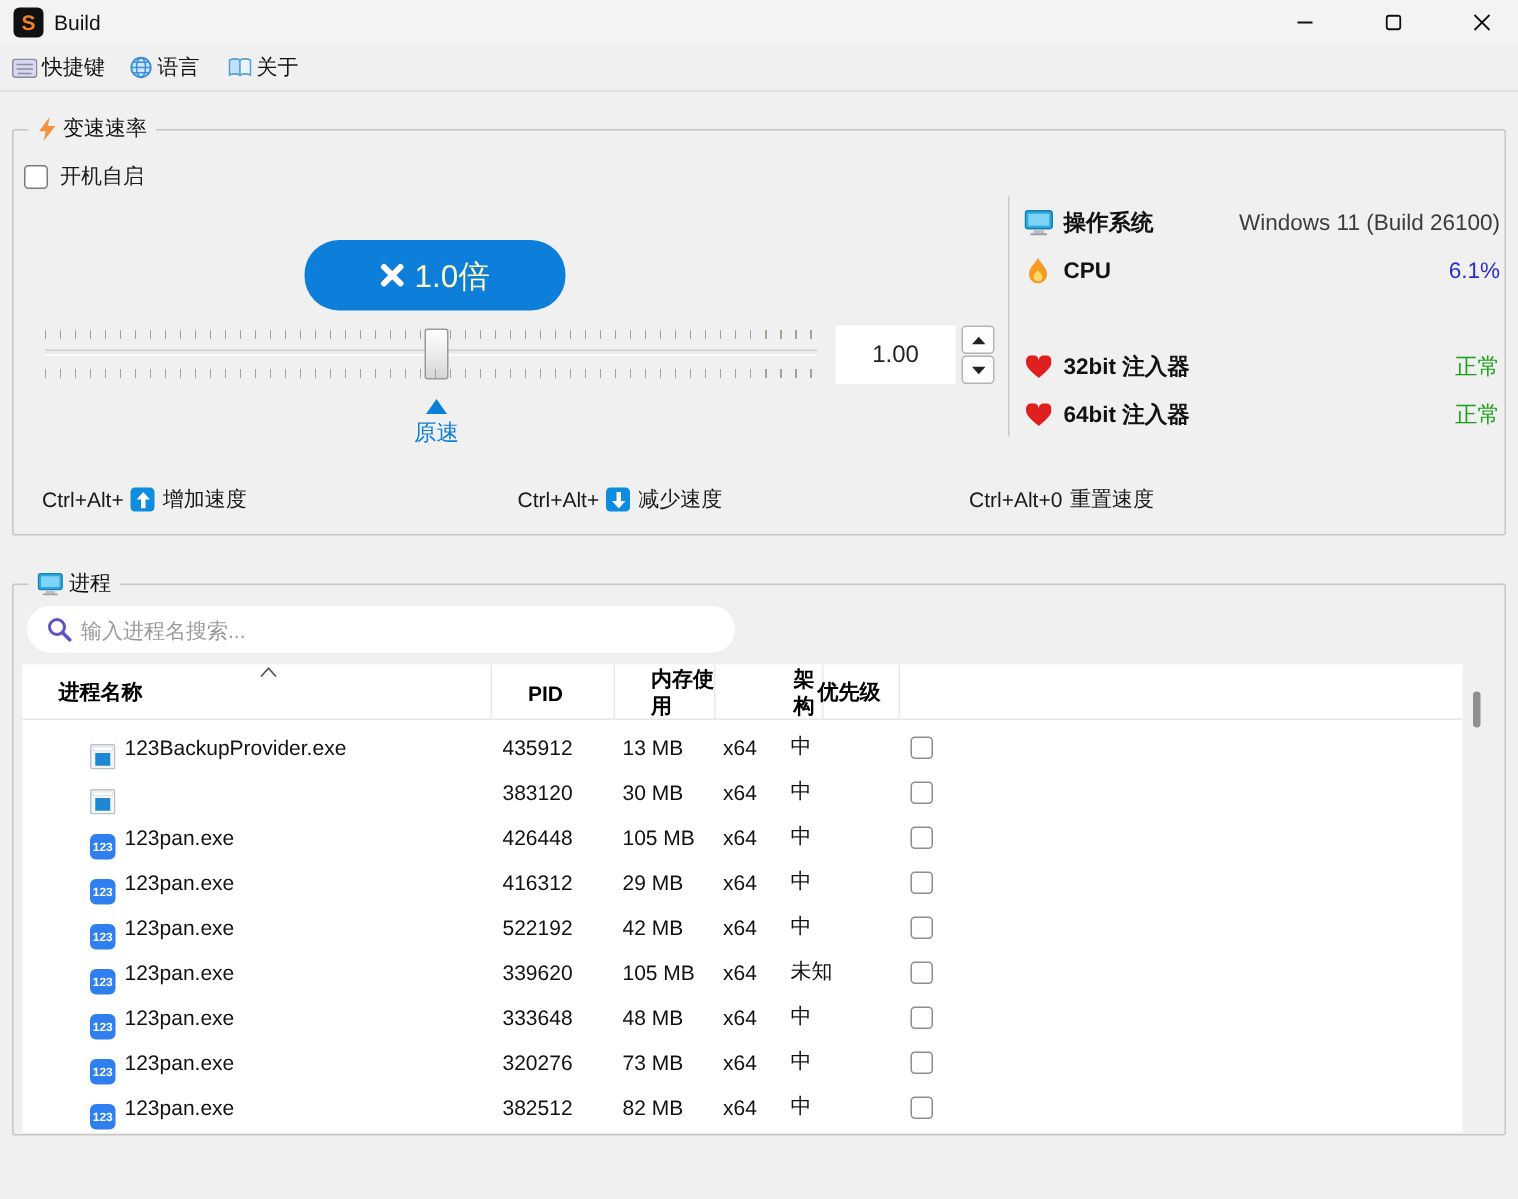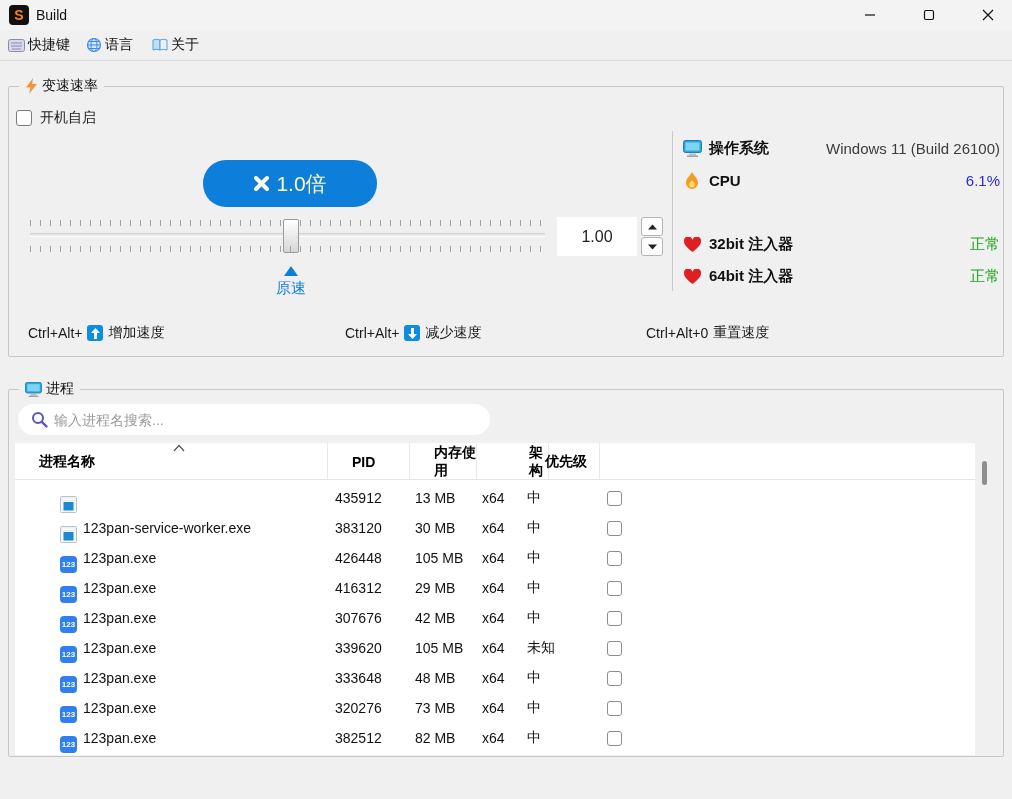--- a/index.html
+++ b/index.html
@@ -303,38 +303,38 @@
     <div class="tbody">
 
       <div class="trow" style="top:3px">
         <span class="cell c-icon">
             <svg width="17" height="17" viewBox="0 0 17 17">
               <rect x="0.5" y="0.5" width="16" height="16" rx="1" fill="#f4f6f8" stroke="#b9c2cc"></rect>
               <rect x="2" y="2" width="13" height="2.5" fill="#ffffff" stroke="#d4dae0" stroke-width="0.5"></rect>
               <rect x="3.5" y="6" width="10" height="8.5" fill="#1e88d2"></rect>
             </svg>
           </span>
+        <span class="cell c-name">123BackupProvider.exe</span>
         <span class="cell c-pid">435912</span>
         <span class="cell c-mem">13 MB</span>
         <span class="cell c-arch">x64</span>
         <span class="cell c-pri">中</span>
         <span class="cell c-acc">
             <span class="row-check"></span>
           </span>
       </div>
 
       <div class="trow" style="top:33px">
         <span class="cell c-icon">
             <svg width="17" height="17" viewBox="0 0 17 17">
               <rect x="0.5" y="0.5" width="16" height="16" rx="1" fill="#f4f6f8" stroke="#b9c2cc"></rect>
               <rect x="2" y="2" width="13" height="2.5" fill="#ffffff" stroke="#d4dae0" stroke-width="0.5"></rect>
               <rect x="3.5" y="6" width="10" height="8.5" fill="#1e88d2"></rect>
             </svg>
           </span>
-        <span class="cell c-name">123pan-service-worker.exe</span>
         <span class="cell c-pid">383120</span>
         <span class="cell c-mem">30 MB</span>
         <span class="cell c-arch">x64</span>
         <span class="cell c-pri">中</span>
         <span class="cell c-acc">
             <span class="row-check"></span>
           </span>
       </div>
 
       <div class="trow" style="top:63px">
@@ -363,21 +363,21 @@
         <span class="cell c-acc">
             <span class="row-check"></span>
           </span>
       </div>
 
       <div class="trow" style="top:123px">
         <span class="cell c-icon">
             <span class="icon-123">123</span>
           </span>
         <span class="cell c-name">123pan.exe</span>
-        <span class="cell c-pid">307676</span>
+        <span class="cell c-pid">522192</span>
         <span class="cell c-mem">42 MB</span>
         <span class="cell c-arch">x64</span>
         <span class="cell c-pri">中</span>
         <span class="cell c-acc">
             <span class="row-check"></span>
           </span>
       </div>
 
       <div class="trow" style="top:153px">
         <span class="cell c-icon">

